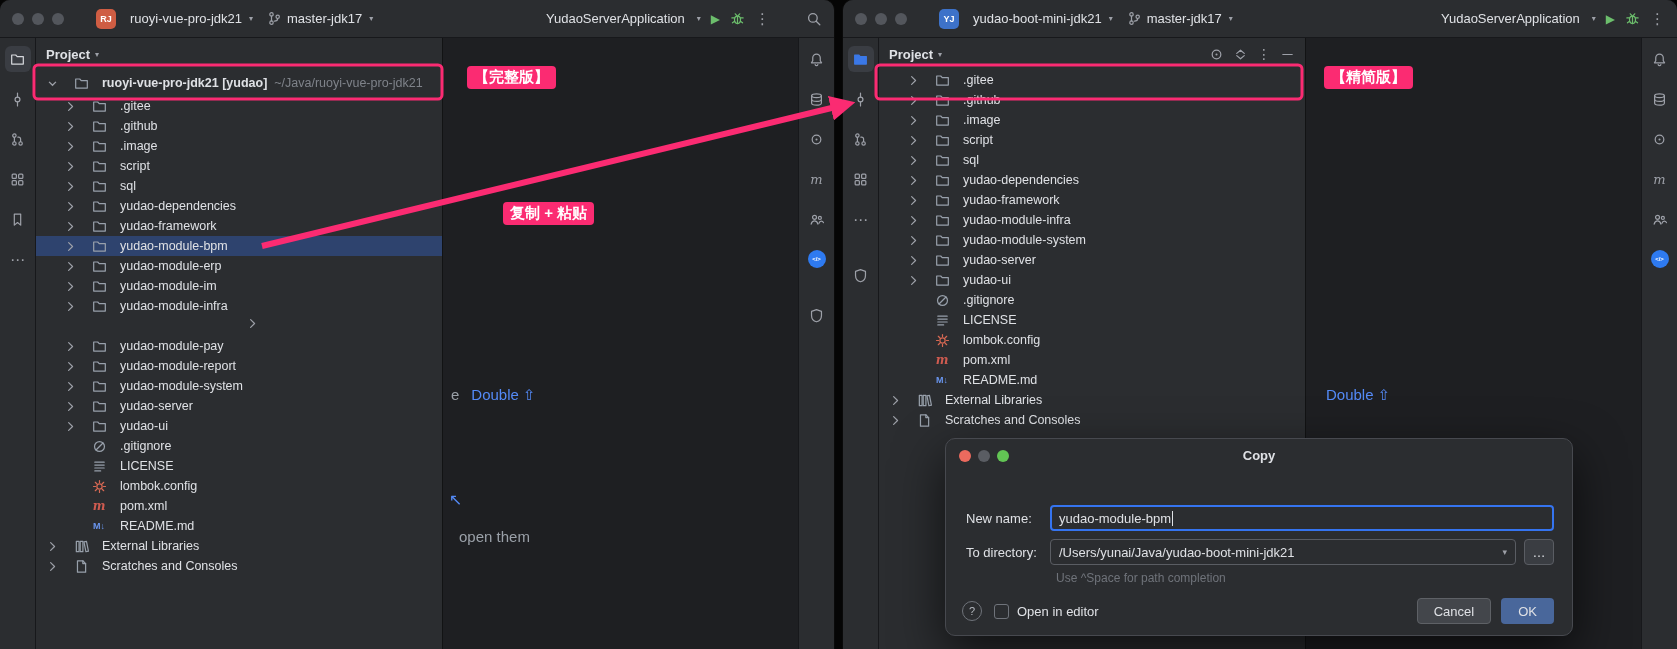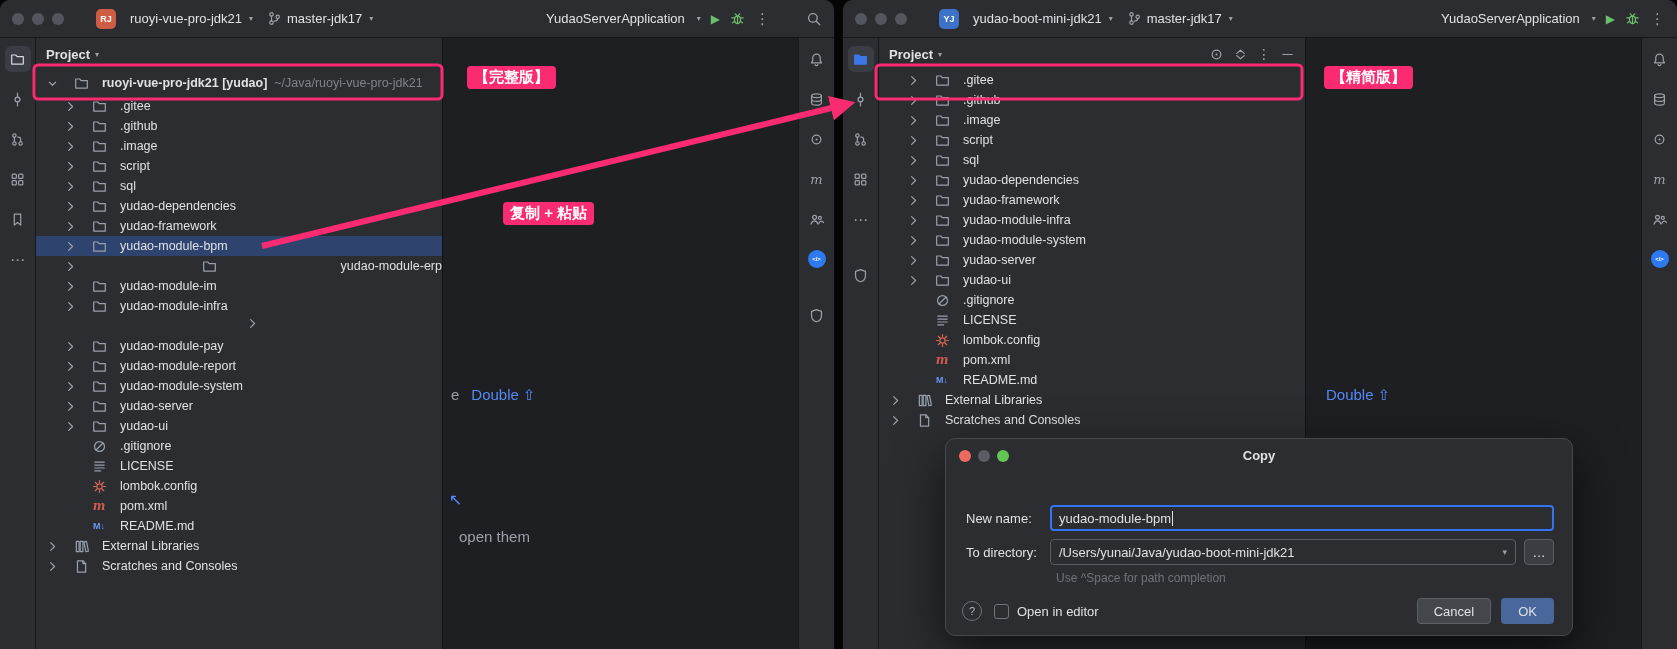--- a/index.html
+++ b/index.html
@@ -278,21 +278,21 @@
                   <path d="M6 3.8L10.2 8 6 12.2"></path>
                 </svg>
               </span>
               <span class="ticon">
                 <svg width="15" height="15" viewBox="0 0 16 16" fill="none" stroke="#98a0ab" stroke-width="1.3" stroke-linecap="round" stroke-linejoin="round">
                   <path d="M1.8 3.2h4.3l1.6 1.7h6.5v8H1.8z"></path>
                 </svg>
               </span>
               <span class="tlabel">yudao-module-bpm</span>
             </div>
-            <div class="trow" style="padding-left: 26px; justify-content: space-between;">
+            <div class="trow" style="padding-left: 26px;">
               <span class="chev">
                 <svg width="15" height="15" viewBox="0 0 16 16" fill="none" stroke="#9da0a8" stroke-width="1.3" stroke-linecap="round" stroke-linejoin="round">
                   <path d="M6 3.8L10.2 8 6 12.2"></path>
                 </svg>
               </span>
               <span class="ticon">
                 <svg width="15" height="15" viewBox="0 0 16 16" fill="none" stroke="#98a0ab" stroke-width="1.3" stroke-linecap="round" stroke-linejoin="round">
                   <path d="M1.8 3.2h4.3l1.6 1.7h6.5v8H1.8z"></path>
                 </svg>
               </span>

